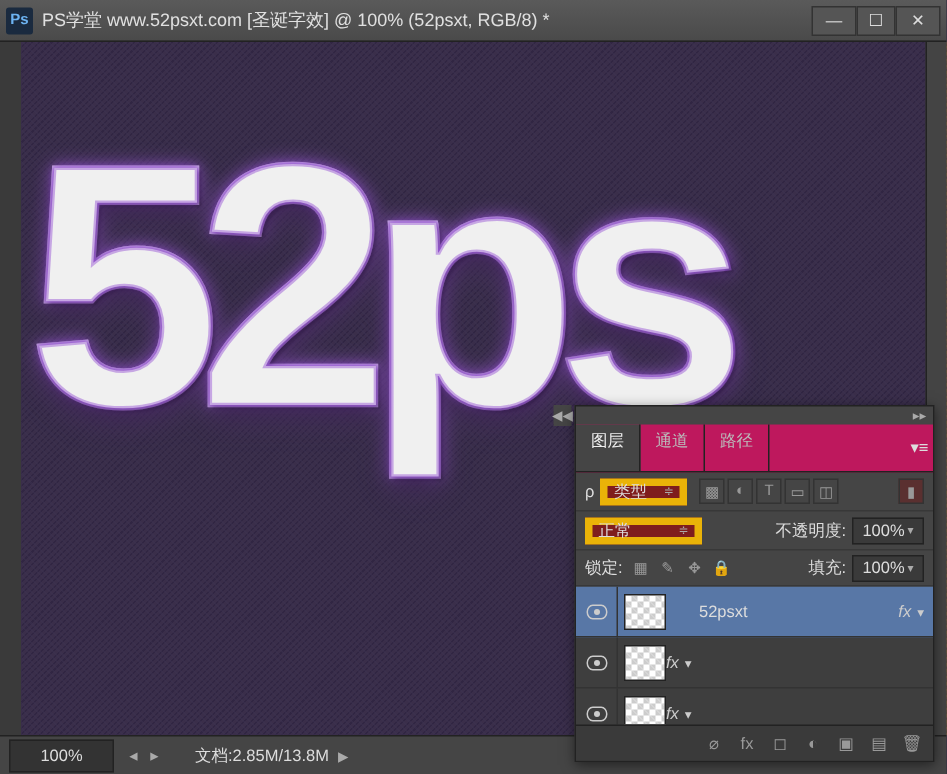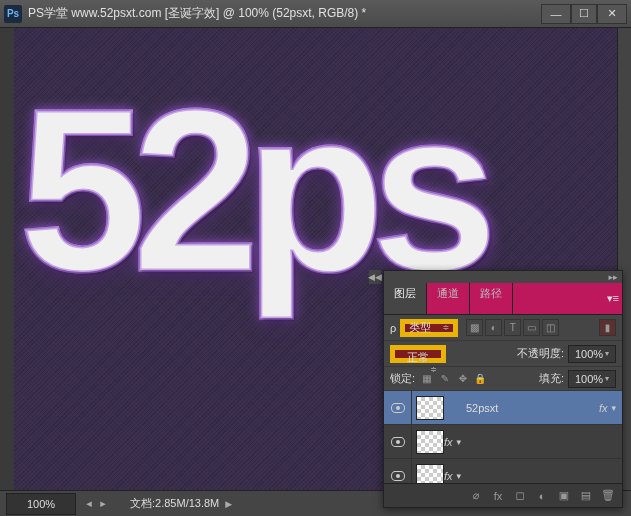--- a/index.html
+++ b/index.html
@@ -41,21 +41,21 @@
   
   .panel-tabs { display: flex; background: #be185d; border-bottom: 1px solid #222; height: 32px; }
   .panel-tab { padding: 3px 10px; color: #bbb; cursor: pointer; border-right: 1px solid #222; }
   .panel-tab.active { background: #454545; color: #eee; }
   .panel-menu { margin-left: auto; width: 18px; display:flex; align-items:center; justify-content:center; }
   
   .panel-row { display: flex; align-items: center; gap: 4px; padding: 3px 6px; border-bottom: 1px solid #383838; height: 26px; }
   .dropdown { height: 18px; background: #7f1d1d; border: 5px solid #eab308; display: flex; align-items: center; padding: 0 4px; font-size: 11px; position: relative; }
   .dropdown .dd-arrow { margin-left: auto; font-size: 8px; color: #aaa; }
   .kind-dd { width: 58px; }
-  .blend-dd { width: 56px; flex-direction: column; }
+  .blend-dd { width: 78px; }
   .pct-box { width: 48px; height: 18px; background: #3a3a3a; border: 1px solid #222; display: flex; align-items: center; justify-content: center; }
   .label-s { font-size: 11px; white-space: nowrap; }
   .filter-icons { display: flex; gap: 2px; margin-left: 4px; }
   .f-icon { width: 17px; height: 17px; border: 1px solid #333; display: flex; align-items: center; justify-content: center; font-size: 10px; color: #999; }
   
   .lock-row { height: 24px; }
   .lock-icons { display:flex; gap:2px; }
   .l-icon { width:16px; height:16px; display:flex; align-items:center; justify-content:center; color:#999; font-size:10px; }
   
   .layer-list { flex: 1; overflow: hidden; background: #3e3e3e; }

